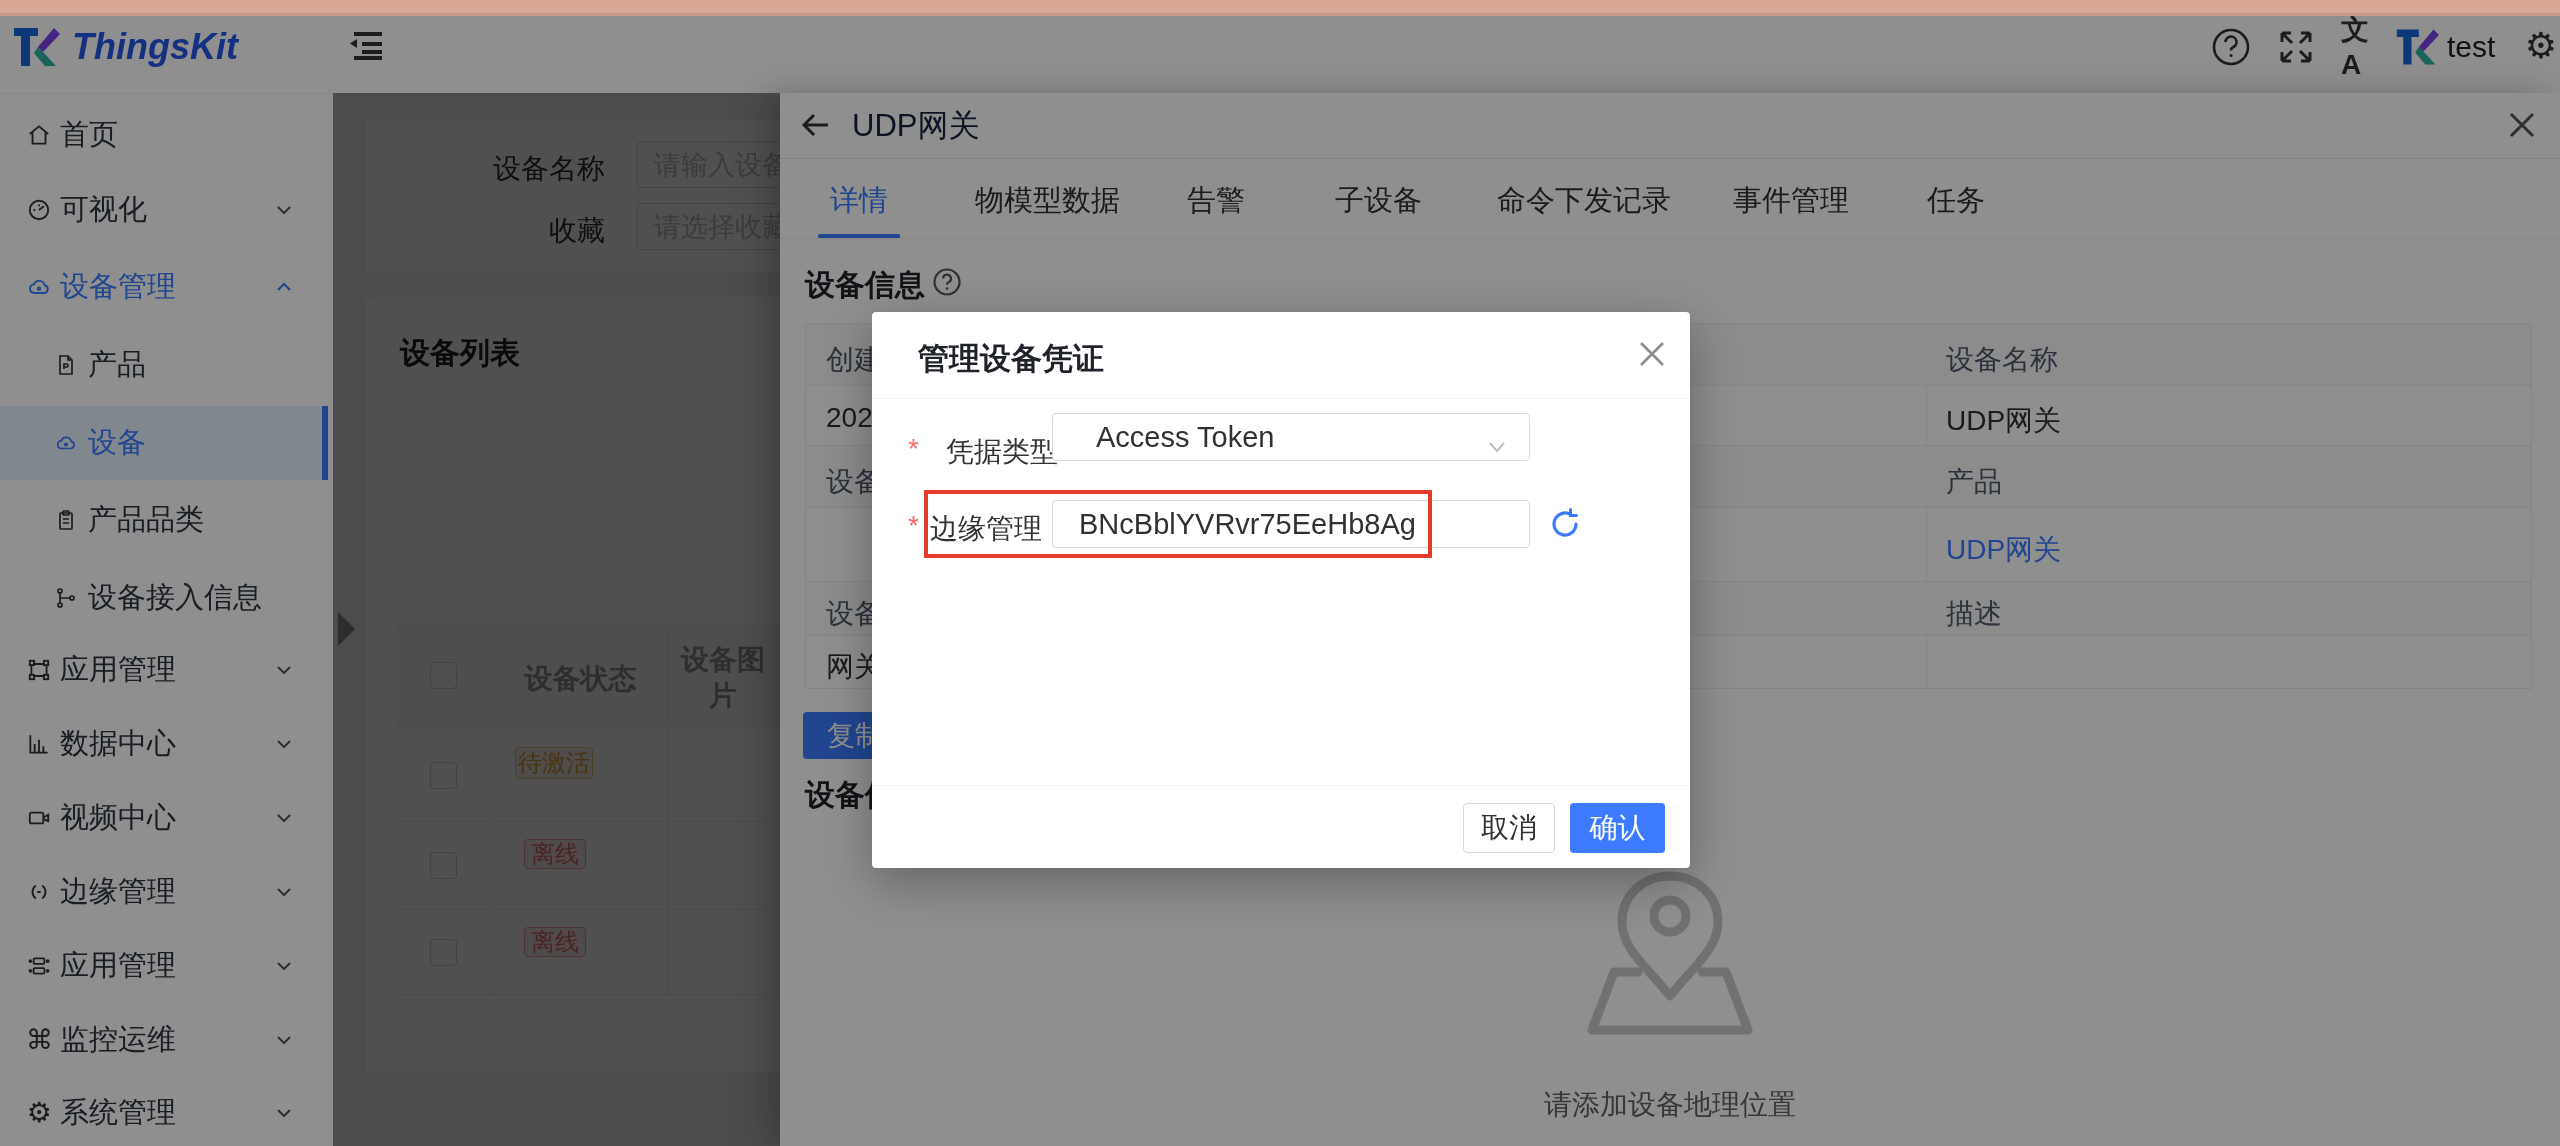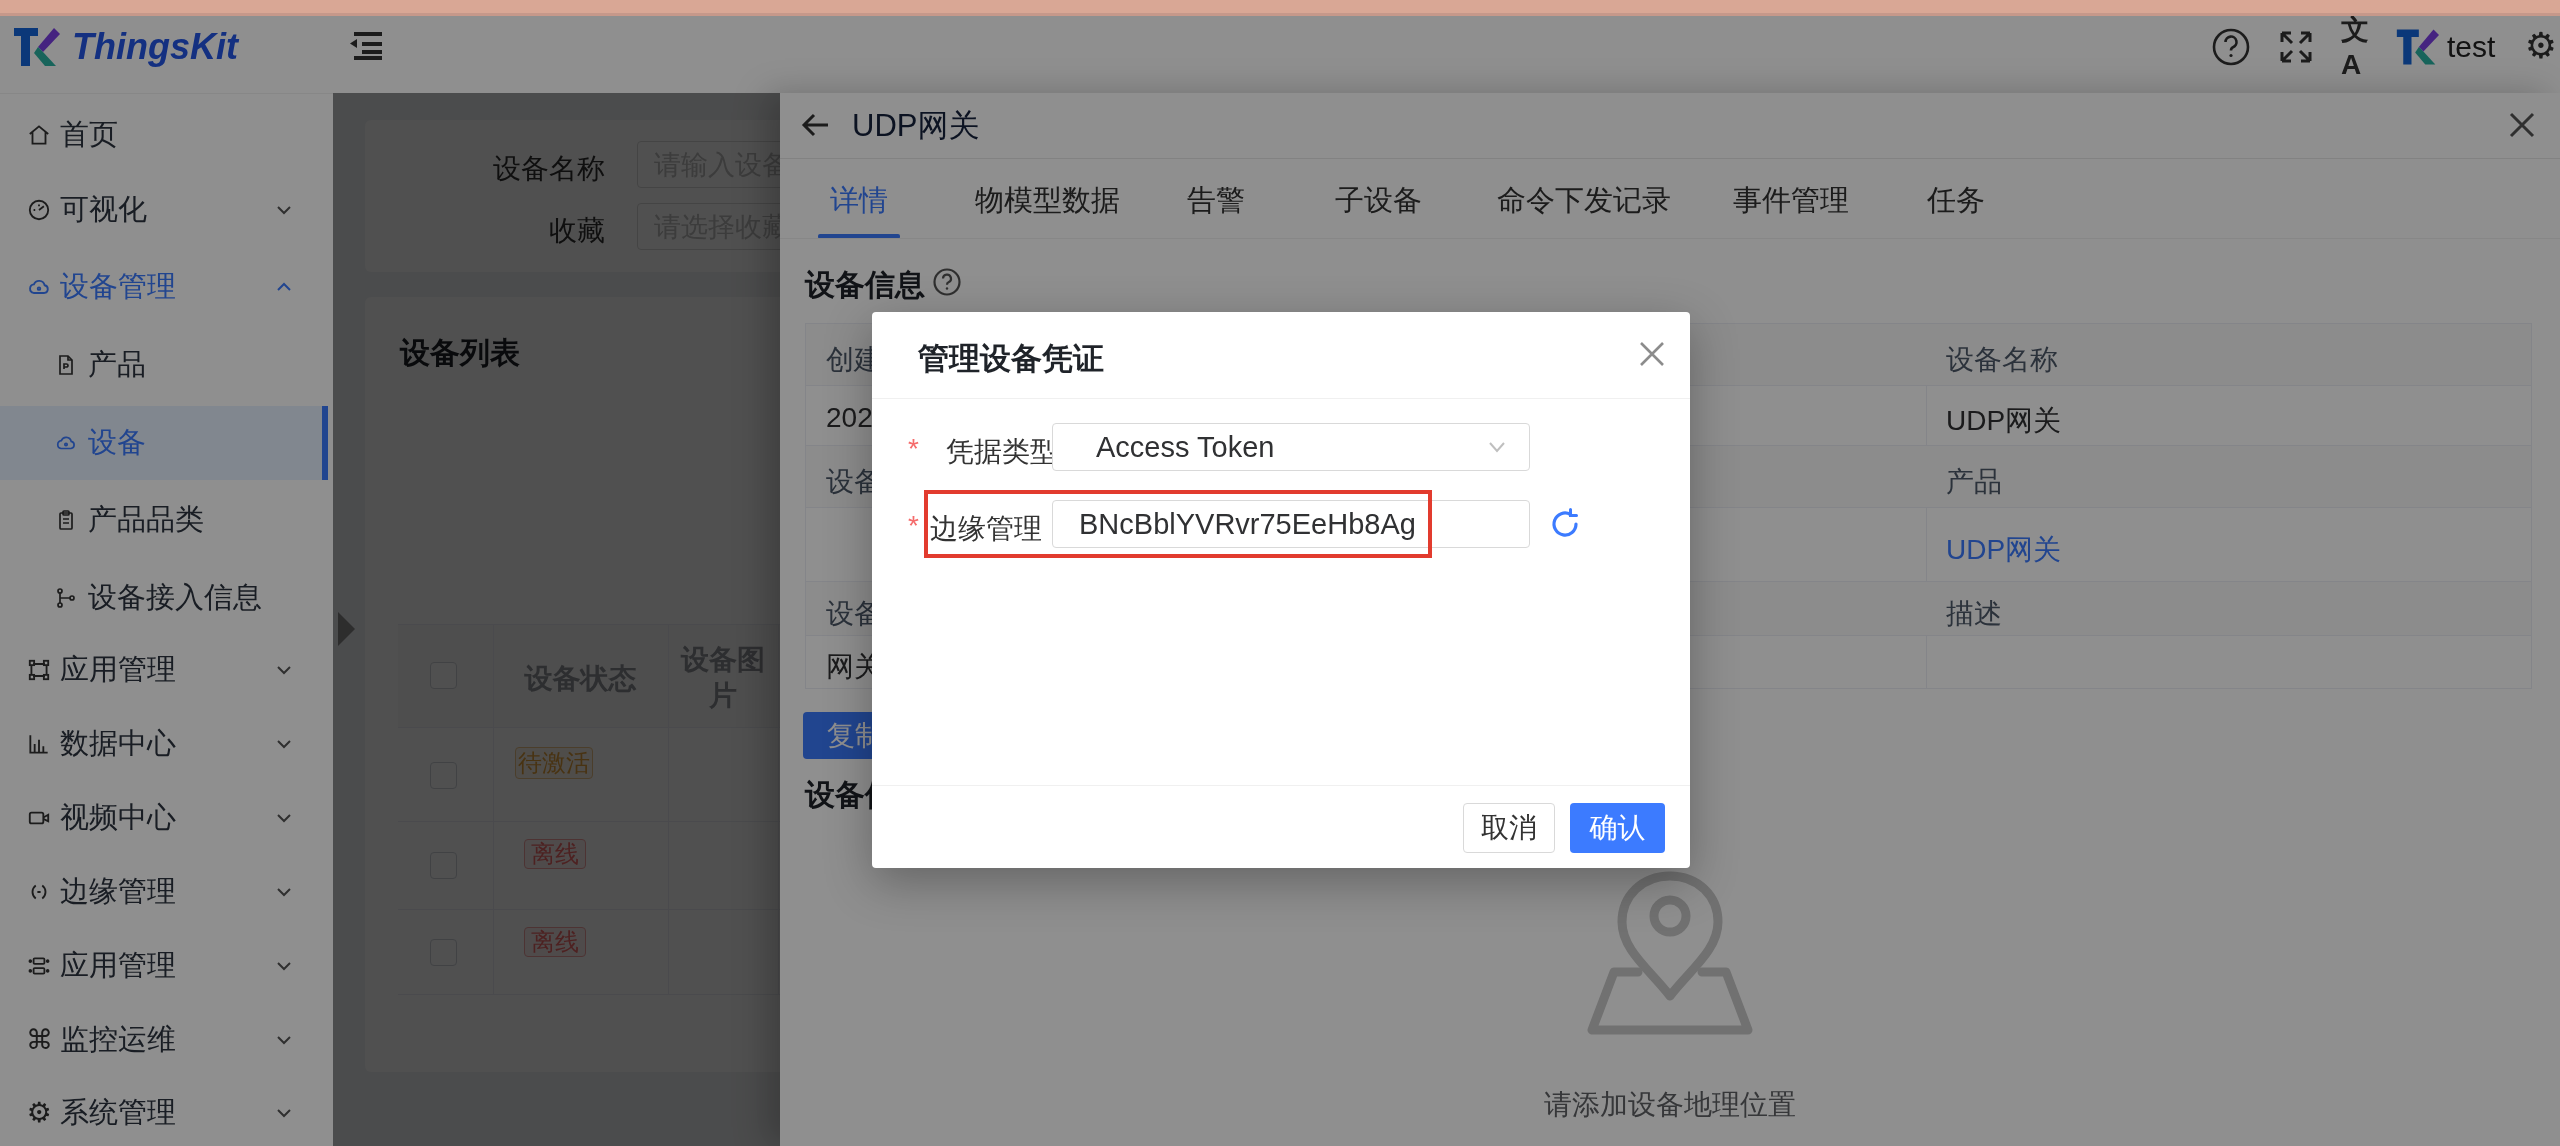--- a/index.html
+++ b/index.html
@@ -387,21 +387,21 @@
 
   <div id="modal" class="abs">
     <div id="modal-title" class="abs">管理设备凭证</div>
     <svg id="modal-close" class="abs" viewBox="0 0 36 36" fill="none" stroke="currentColor" stroke-width="2.6">
         <path d="M7 7 L29 29 M29 7 L7 29"></path>
       </svg>
     <div id="modal-hline" class="abs"></div>
 
     <span class="req-star abs" style="left:36px;top:121px;">*</span>
     <div class="m-label abs" style="left:68px;top:121px;">凭据类型</div>
-    <div class="m-box abs" style="top:111px;padding-left:43px;">Access Token</div>
+    <div class="m-box abs" style="top:101px;padding-left:43px;">Access Token</div>
     <svg id="sel-caret" class="abs" viewBox="0 0 18 12" fill="none" stroke="currentColor" stroke-width="2">
         <path d="M2 2 L9 10 L16 2"></path>
       </svg>
 
     <span class="req-star abs" style="left:36px;top:198px;">*</span>
     <div class="m-label abs" style="left:52px;top:198px;">边缘管理</div>
     <div class="m-box abs" style="top:188px;">BNcBblYVRvr75EeHb8Ag</div>
     <svg id="refresh-btn" class="abs" viewBox="0 0 34 34" fill="none" stroke="currentColor" stroke-width="3.2" stroke-linecap="round">
       <path d="M28 17 A11 11 0 1 1 22.5 7.5"></path>
       <path d="M22.5 2.5 L22.5 8.5 L28.5 8.5" stroke-width="3" fill="none"></path>

